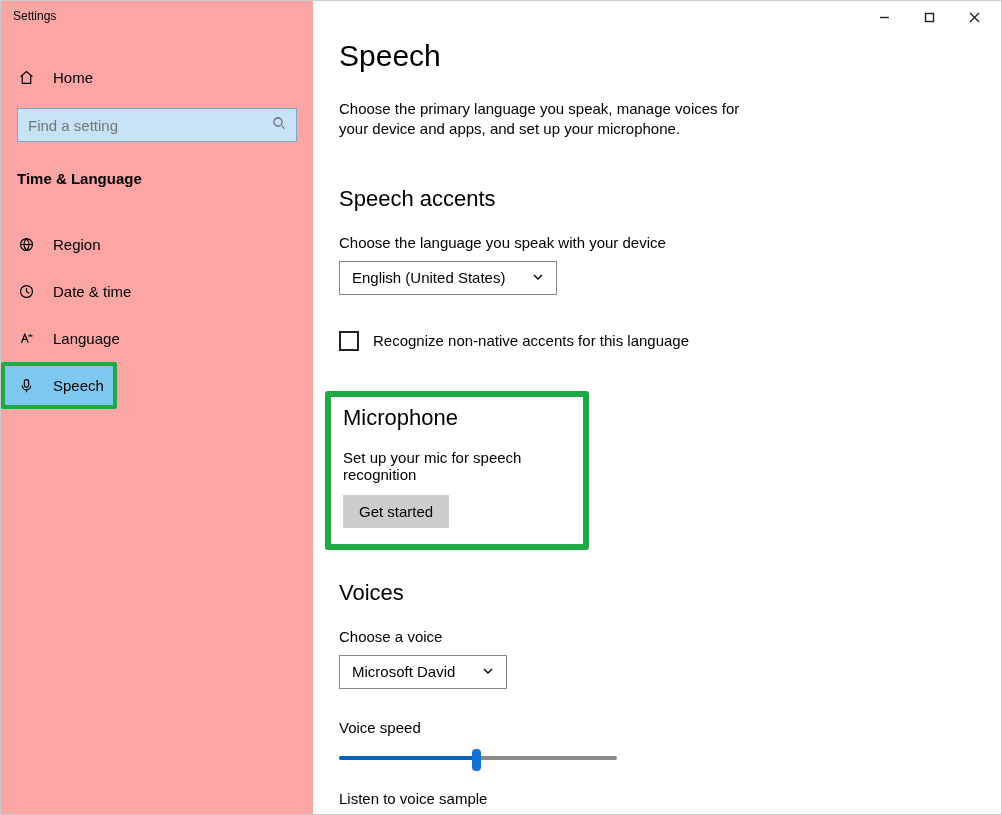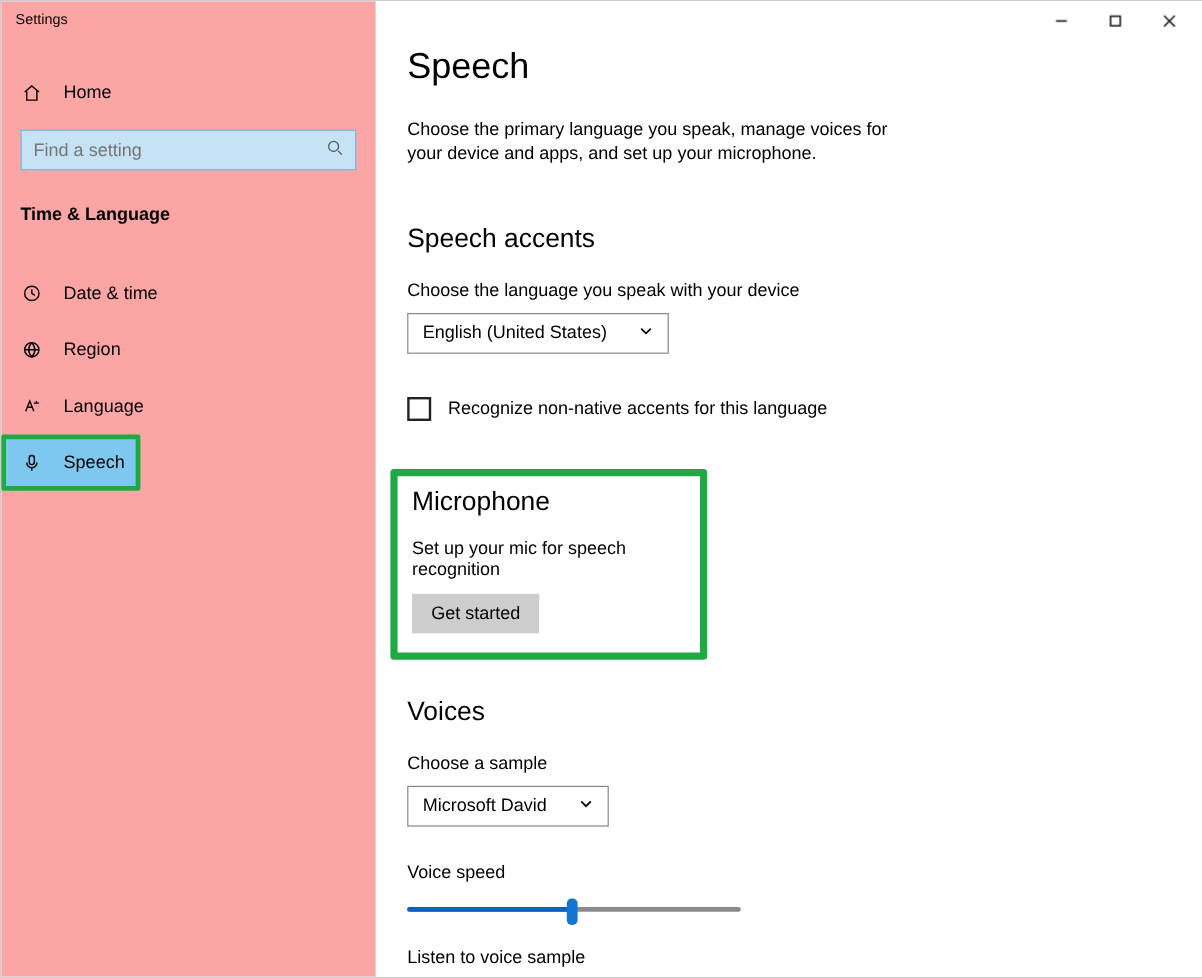--- a/index.html
+++ b/index.html
@@ -188,34 +188,34 @@
         </span>
       </div>
 
       <div class="sidebar-section-title">Time &amp; Language</div>
 
       <div class="sidebar-list">
         <div class="sidebar-item">
           <span class="icon">
             <svg viewBox="0 0 20 20" width="17" height="17">
                 <circle cx="10" cy="10" r="7"></circle>
+                <path d="M3 10 H17 M10 3 C6 7 6 13 10 17 M10 3 C14 7 14 13 10 17"></path>
+              </svg>
+          </span>
+          <span>Region</span>
+        </div>
+
+        <div class="sidebar-item">
+          <span class="icon">
+            <svg viewBox="0 0 20 20" width="17" height="17">
+                <circle cx="10" cy="10" r="7"></circle>
                 <path d="M10 6 V10 L13 12"></path>
               </svg>
           </span>
           <span>Date &amp; time</span>
-        </div>
-
-        <div class="sidebar-item">
-          <span class="icon">
-            <svg viewBox="0 0 20 20" width="17" height="17">
-                <circle cx="10" cy="10" r="7"></circle>
-                <path d="M3 10 H17 M10 3 C6 7 6 13 10 17 M10 3 C14 7 14 13 10 17"></path>
-              </svg>
-          </span>
-          <span>Region</span>
         </div>
 
         <div class="sidebar-item">
           <span class="icon">
             <svg viewBox="0 0 20 20" width="17" height="17">
                 <path d="M4 15 L8 5 L12 15 M5.5 11 H10.5 M12 7 H17 M14.5 7 V5"></path>
               </svg>
           </span>
           <span>Language</span>
         </div>
@@ -273,21 +273,21 @@
         <span>Recognize non-native accents for this language</span>
       </div>
 
       <div class="highlight-box">
         <h2 class="section-h">Microphone</h2>
         <div class="field-label" style="margin-top:18px">Set up your mic for speech recognition</div>
         <button class="btn">Get started</button>
       </div>
 
       <h2 class="section-h" style="margin-top:30px">Voices</h2>
-      <div class="field-label">Choose a sample</div>
+      <div class="field-label">Choose a voice</div>
       <div class="dropdown" style="min-width:166px">
         <span>Microsoft David</span>
         <span>
           <svg class="chev" viewBox="0 0 12 12">
               <path d="M2 4 L6 8 L10 4"></path>
             </svg>
         </span>
       </div>
 
       <div class="field-label vsmall">Voice speed</div>

